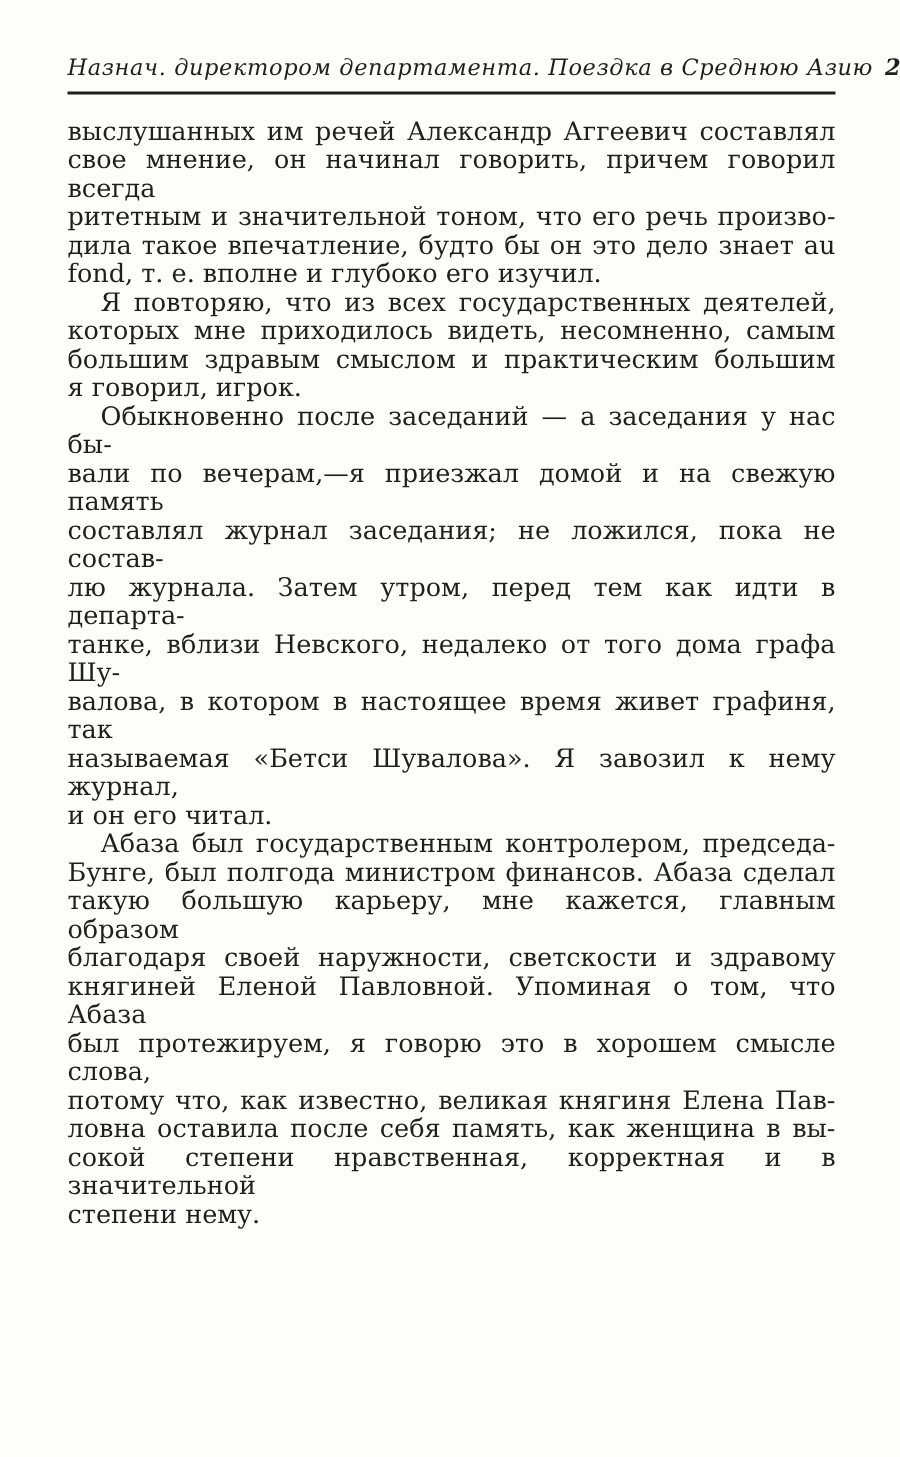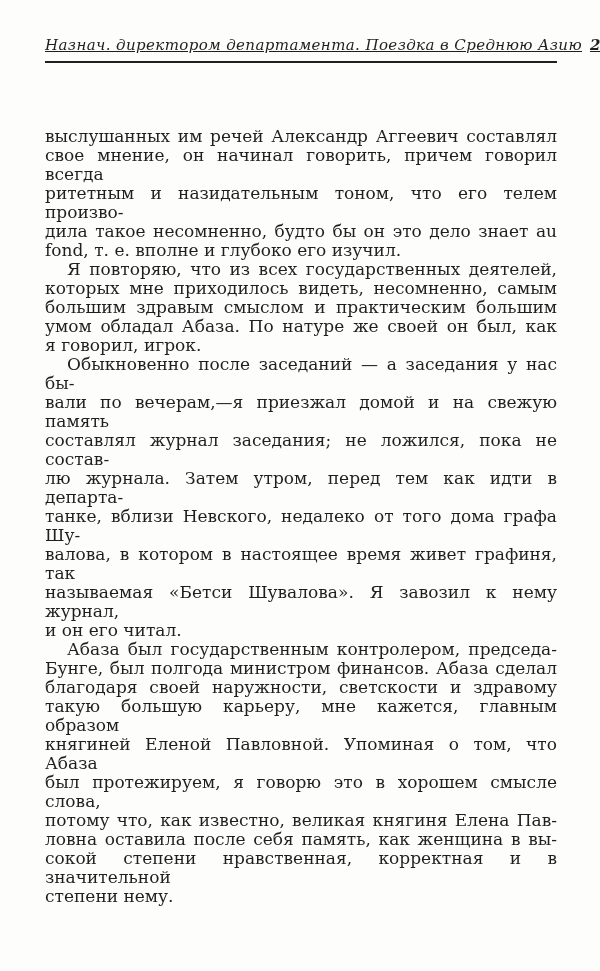--- a/index.html
+++ b/index.html
@@ -26,39 +26,37 @@
     width: 512px;
     top: 36px;
     display: flex;
     align-items: baseline;
     font-style: italic;
     font-size: 15px;
     line-height: 18px;
     border-bottom: 2px solid var(--ink);
     padding-bottom: 7px;
     letter-spacing: 0.4px;
-    text-decoration: underline;
   }
   .running-title {
     flex: 1;
     text-align: center;
     white-space: nowrap;
   }
   .page-number {
     font-weight: bold;
     margin-left: 8px;
   }
   .body-text {
     position: absolute;
     left: 45px;
     width: 512px;
     top: 79px;
     font-size: 17px;
     line-height: 19px;
-    margin-top: 48px;
   }
   .line {
     text-align: justify;
     text-align-last: justify;
     overflow: visible;
     white-space: normal;
   }
   .line.end {
     text-align-last: left;
   }
@@ -70,40 +68,39 @@
 <body>
 
 <div class="page">
   <div class="running-head">
     <span class="running-title">Назнач. директором департамента. Поездка в Среднюю Азию</span>
     <span class="page-number">217</span>
   </div>
   <div class="body-text">
       <div class="line">выслушанных им речей Александр Аггеевич составлял</div>
       <div class="line">свое мнение, он начинал говорить, причем говорил всегда</div>
-      <div class="line">ритетным и назидательным тоном, что его телем произво-</div>
-      <div class="line">дила такое несомненно, будто бы он это дело знает au</div>
+      <div class="line">ритетным и значительной тоном, что его речь произво-</div>
+      <div class="line">дила такое впечатление, будто бы он это дело знает au</div>
       <div class="line end">fond, т. е. вполне и глубоко его изучил.</div>
       <div class="line indent">Я повторяю, что из всех государственных деятелей,</div>
       <div class="line">которых мне приходилось видеть, несомненно, самым</div>
       <div class="line">большим здравым смыслом и практическим большим</div>
-      <div class="line">умом обладал Абаза. По натуре же своей он был, как</div>
       <div class="line end">я говорил, игрок.</div>
       <div class="line indent">Обыкновенно после заседаний — а заседания у нас бы-</div>
       <div class="line">вали по вечерам,—я приезжал домой и на свежую память</div>
       <div class="line">составлял журнал заседания; не ложился, пока не состав-</div>
       <div class="line">лю журнала. Затем утром, перед тем как идти в департа-</div>
       <div class="line">танке, вблизи Невского, недалеко от того дома графа Шу-</div>
       <div class="line">валова, в котором в настоящее время живет графиня, так</div>
       <div class="line">называемая «Бетси Шувалова». Я завозил к нему журнал,</div>
       <div class="line end">и он его читал.</div>
       <div class="line indent">Абаза был государственным контролером, председа-</div>
       <div class="line">Бунге, был полгода министром финансов. Абаза сделал</div>
+      <div class="line">такую большую карьеру, мне кажется, главным образом</div>
       <div class="line">благодаря своей наружности, светскости и здравому</div>
-      <div class="line">такую большую карьеру, мне кажется, главным образом</div>
       <div class="line">княгиней Еленой Павловной. Упоминая о том, что Абаза</div>
       <div class="line">был протежируем, я говорю это в хорошем смысле слова,</div>
       <div class="line">потому что, как известно, великая княгиня Елена Пав-</div>
       <div class="line">ловна оставила после себя память, как женщина в вы-</div>
       <div class="line">сокой степени нравственная, корректная и в значительной</div>
       <div class="line end">степени нему.</div>
     </div>
 </div>
 
 </body></html>

